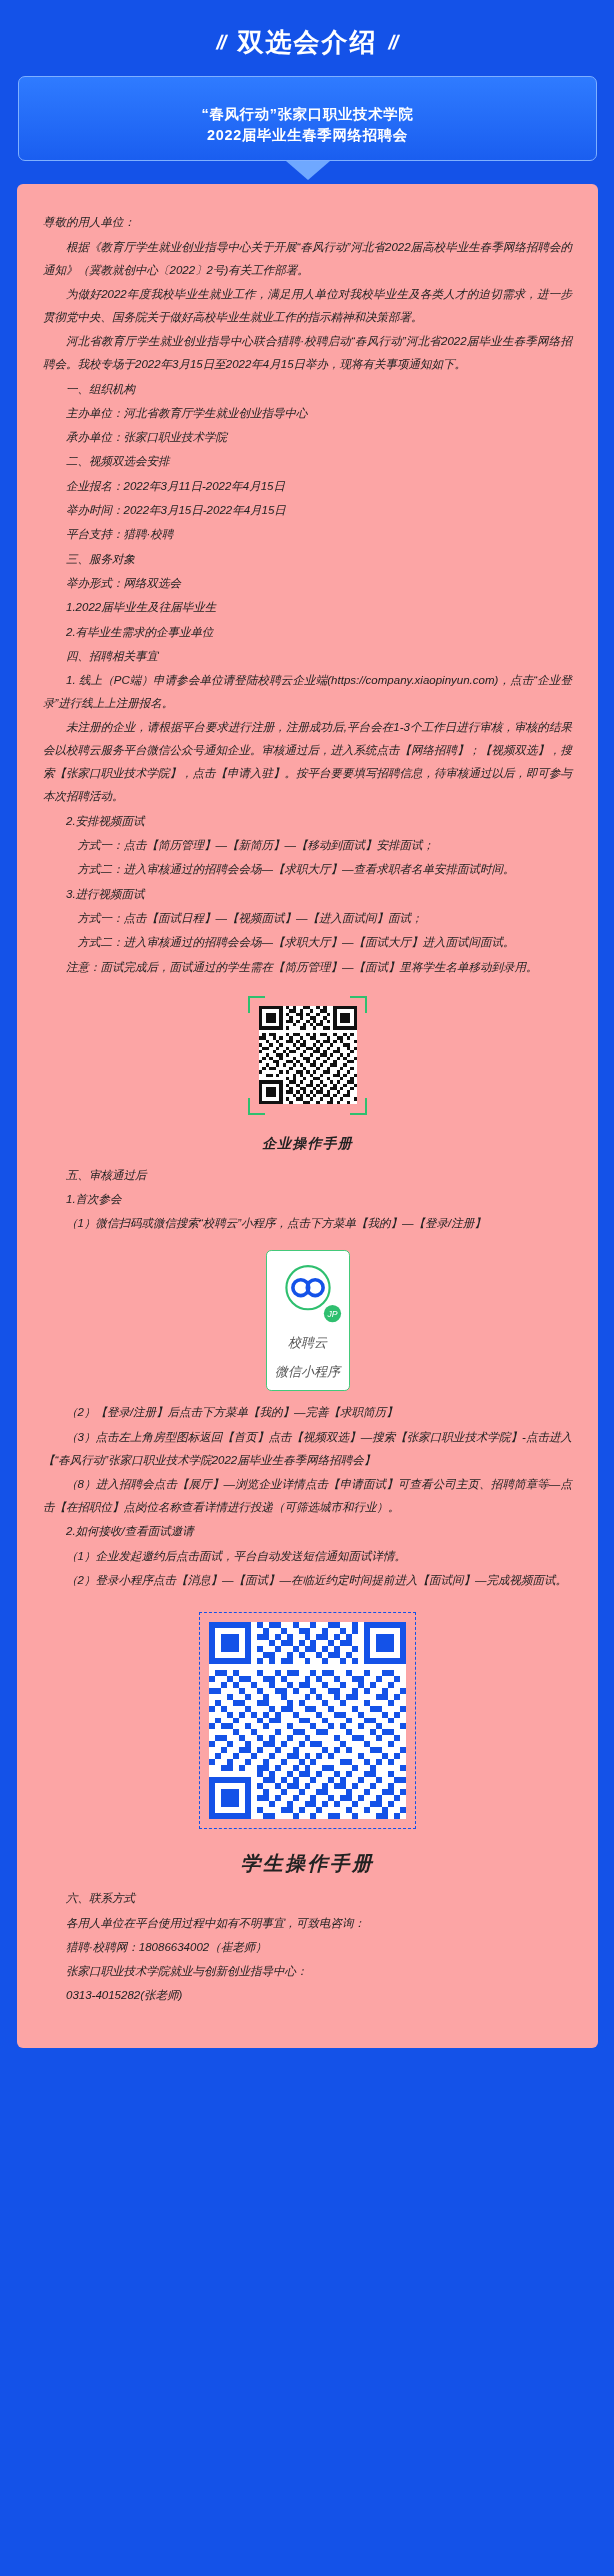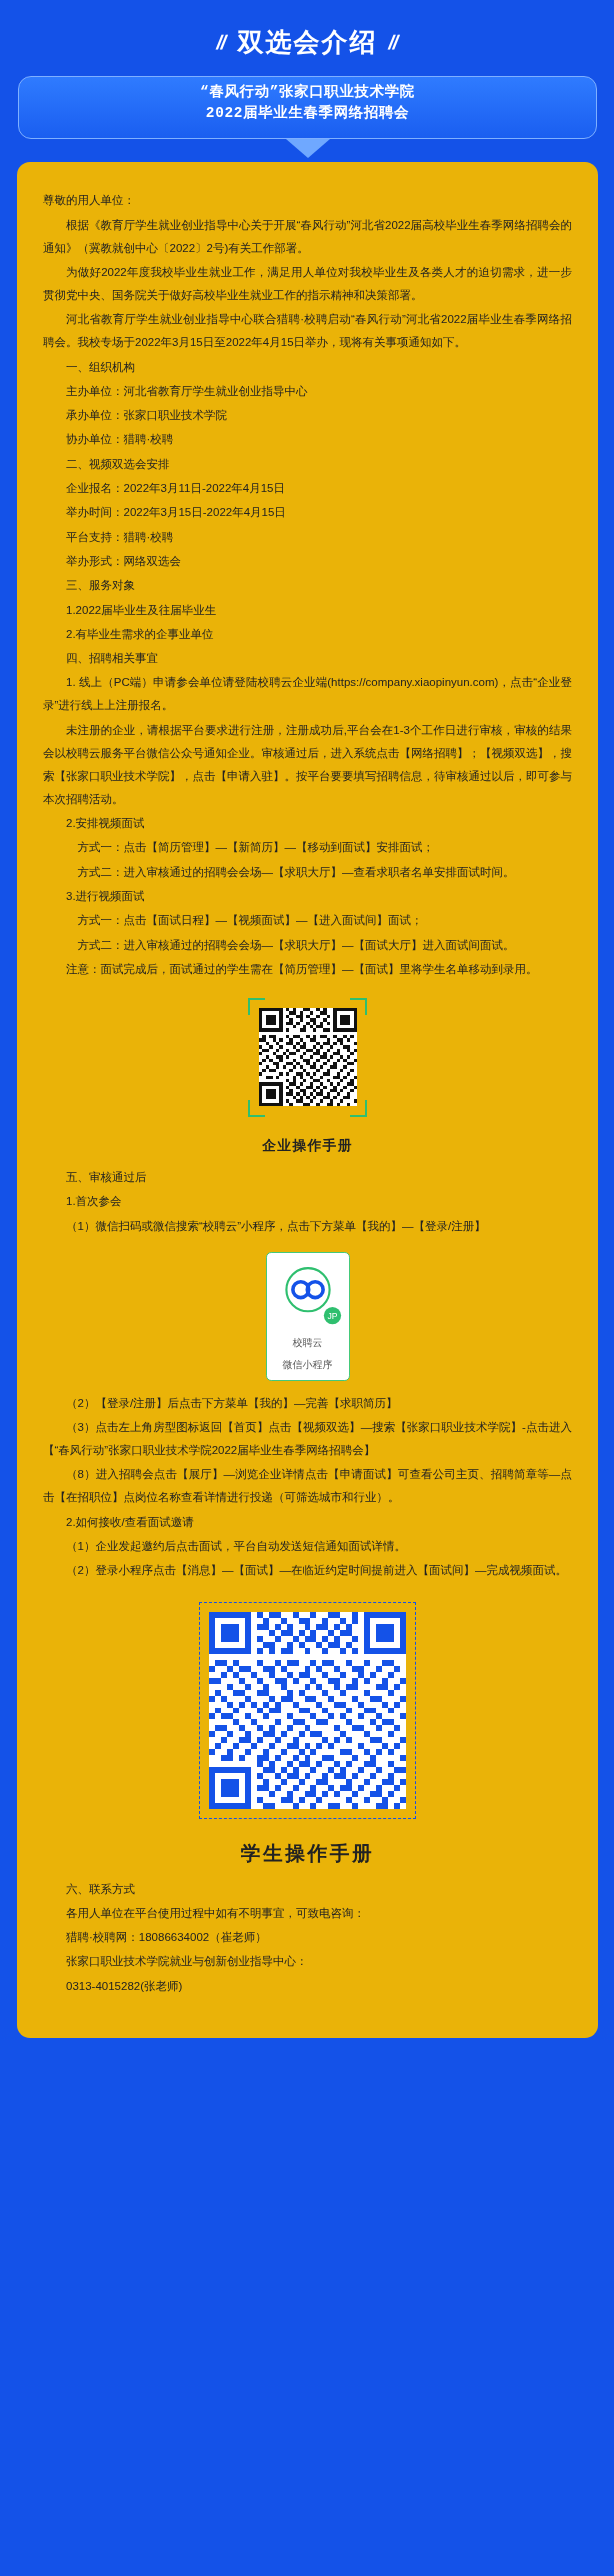--- a/index.html
+++ b/index.html
@@ -36,25 +36,24 @@
     color: #ffffff;
     font-size: 26px;
     font-weight: bold;
     letter-spacing: 2px;
   }
 
   .banner {
     margin: 3.9px 18.4px 0 18.4px;
     background: linear-gradient(180deg, #2f7bff 0%, #1a5ef0 100%);
     border: 1.3px solid #7fb0ff;
-    border-radius: 13px;
-    padding: 5px 13px 13px 13px;
+    border-radius: 7px;
+    padding: 27px 13px 13px 13px;
     text-align: center;
     position: relative;
-    font-family: Liberation Mono, monospace;
   }
   .banner .line1 {
     color: #ffffff;
     font-size: 14.4px;
     font-weight: bold;
     letter-spacing: 0.7px;
     line-height: 1.5;
   }
   .banner .line2 {
     color: #ffffff;
@@ -70,26 +69,27 @@
     border-left: 22px solid transparent;
     border-right: 22px solid transparent;
     border-top: 19.7px solid #6fa8ff;
     position: relative;
     top: 0;
   }
 
   
   .card {
     margin: 3.9px 17px 26px 17px;
-    background: #eab308;
-    border-radius: 13px;
+    background: #fca5a5;
+    border-radius: 6px;
     padding: 27.6px 26px 39px 26px;
     color: #222;
     font-size: 11.5px;
     line-height: 2.0;
+    font-style: italic;
   }
   .card p {
     margin: 0 0 1.3px 0;
     text-align: justify;
   }
   .indent { text-indent: 2em; }
   .indent3 { text-indent: 3em; }
   .sect { margin-top: 1.3px; }
 
   
@@ -127,21 +127,21 @@
 
   .mini-wrap { text-align: center; margin: 14.4px 0 10.5px 0; }
   .mini-box {
     display: inline-block;
     border: 1.3px solid #43c97a;
     border-radius: 5.2px;
     padding: 5px;
     background: #ffffff;
   }
   .mini-label {
-    font-size: 10px;
+    font-size: 13px;
     color: #555;
     text-align: center;
     margin-top: 2.6px;
   }
 
   .bigqr-wrap {
     text-align: center;
     margin: 19.7px 0 3.9px 0;
   }
   .bigqr-frame {
@@ -174,29 +174,28 @@
   <div class="card">
 
     <p>尊敬的用人单位：</p>
     <p class="indent">根据《教育厅学生就业创业指导中心关于开展“春风行动”河北省2022届高校毕业生春季网络招聘会的通知》（冀教就创中心〔2022〕2号)有关工作部署。</p>
     <p class="indent">为做好2022年度我校毕业生就业工作，满足用人单位对我校毕业生及各类人才的迫切需求，进一步贯彻党中央、国务院关于做好高校毕业生就业工作的指示精神和决策部署。</p>
     <p class="indent">河北省教育厅学生就业创业指导中心联合猎聘·校聘启动“春风行动”河北省2022届毕业生春季网络招聘会。我校专场于2022年3月15日至2022年4月15日举办，现将有关事项通知如下。</p>
 
     <p class="indent sect">一、组织机构</p>
     <p class="indent">主办单位：河北省教育厅学生就业创业指导中心</p>
     <p class="indent">承办单位：张家口职业技术学院</p>
-    <p class="indent">协办单位：猎聘·校聘</p>
 
     <p class="indent sect">二、视频双选会安排</p>
     <p class="indent">企业报名：2022年3月11日-2022年4月15日</p>
     <p class="indent">举办时间：2022年3月15日-2022年4月15日</p>
     <p class="indent">平台支持：猎聘·校聘</p>
+    <p class="indent sect">三、服务对象</p>
+
     <p class="indent">举办形式：网络双选会</p>
-
-    <p class="indent sect">三、服务对象</p>
     <p class="indent">1.2022届毕业生及往届毕业生</p>
     <p class="indent">2.有毕业生需求的企事业单位</p>
 
     <p class="indent sect">四、招聘相关事宜</p>
     <p class="indent">1. 线上（PC端）申请参会单位请登陆校聘云企业端(https://company.xiaopinyun.com)，点击“企业登录”进行线上上注册报名。</p>
     <p class="indent">未注册的企业，请根据平台要求进行注册，注册成功后,平台会在1-3个工作日进行审核，审核的结果会以校聘云服务平台微信公众号通知企业。审核通过后，进入系统点击【网络招聘】；【视频双选】，搜索【张家口职业技术学院】，点击【申请入驻】。按平台要要填写招聘信息，待审核通过以后，即可参与本次招聘活动。</p>
     <p class="indent">2.安排视频面试</p>
     <p class="indent3">方式一：点击【简历管理】—【新简历】—【移动到面试】安排面试；</p>
     <p class="indent3">方式二：进入审核通过的招聘会会场—【求职大厅】—查看求职者名单安排面试时间。</p>
     <p class="indent">3.进行视频面试</p>

